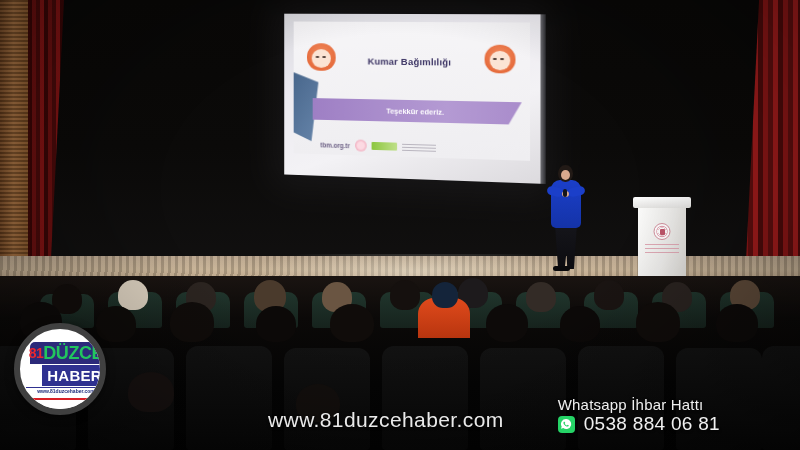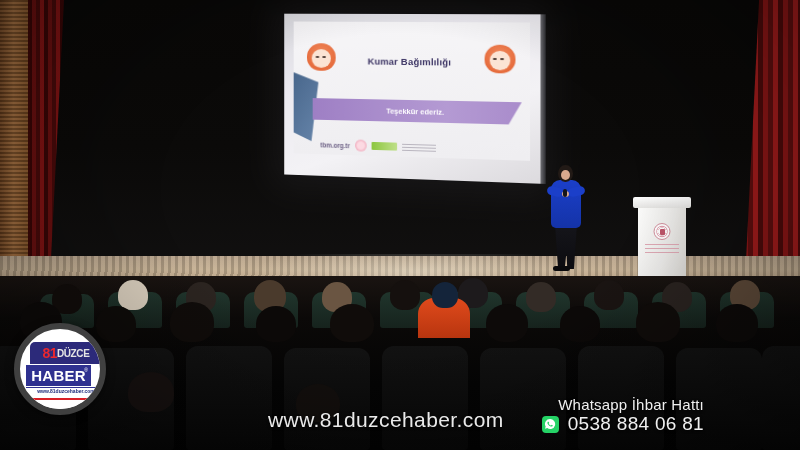--- a/index.html
+++ b/index.html
@@ -197,45 +197,45 @@
     box-shadow:0 2px 8px rgba(0,0,0,.55);
     overflow:hidden;
   }
   .logo-inner { position:absolute; left:6px; top:13px; width:80px; height:56px; }
   .logo-bar1 {
     position:absolute; left:4px; top:0; width:72px; height:22px;
     background:#2c2a7a; border-radius:5px 5px 0 0;
     display:flex; align-items:center; justify-content:center;
   }
   .logo-bar2 {
-    position:absolute; left:0; top:23px; width:65px; height:21px;
+    position:absolute; left:16px; top:23px; width:65px; height:21px;
     background:#2f3190; display:flex; align-items:center; justify-content:center;
   }
   .logo-81 { color:#e8272f; font-size:14px; font-weight:bold; letter-spacing:-.6px; }
-  .logo-duzce { color:#e5e5e5; font-size:10px; font-weight:bold; letter-spacing:-.4px; }
+  .logo-duzce { color:#22c55e; font-size:18px; font-weight:bold; letter-spacing:-.4px; }
   .logo-haber { color:#fff; font-size:15px; font-weight:bold; letter-spacing:.2px; }
   .logo-reg { position:absolute; right:3px; top:2px; color:#fff; font-size:5px; }
   .logo-url {
     position:absolute; left:0; top:45px; width:80px; text-align:center;
     color:#1d2b7a; font-size:5px; font-weight:bold;
     border-top:1px solid #2f3190;
   }
   .logo-wave {
     position:absolute; left:-4px; top:69px; width:100px; height:26px;
     background:#fff; border-top:2px solid #d81f26; border-radius:0 0 50% 50%/0 0 100% 100%;
   }
 
   
   .footer { position:absolute; left:0; top:380px; width:800px; height:70px; }
   .site-url {
     position:absolute; left:268px; top:28px;
     color:#e9e9e9; font-size:21px; letter-spacing:.4px;
     text-shadow:0 1px 3px rgba(0,0,0,.8);
   }
-  .wa-block { position:absolute; right:96px; top:16px; text-align:right; }
+  .wa-block { position:absolute; right:80px; top:16px; text-align:left; }
   .wa-title {
     color:#efefef; font-size:15px; letter-spacing:.2px;
     text-shadow:0 1px 3px rgba(0,0,0,.8);
   }
   .wa-row { display:flex; align-items:center; gap:9px; margin-top:0; }
   .wa-icon {
     width:17px; height:17px; border-radius:4px; background:#25D366;
     display:flex; align-items:center; justify-content:center; flex:0 0 auto;
   }
   .wa-icon svg { width:12px; height:12px; fill:#fff; }

